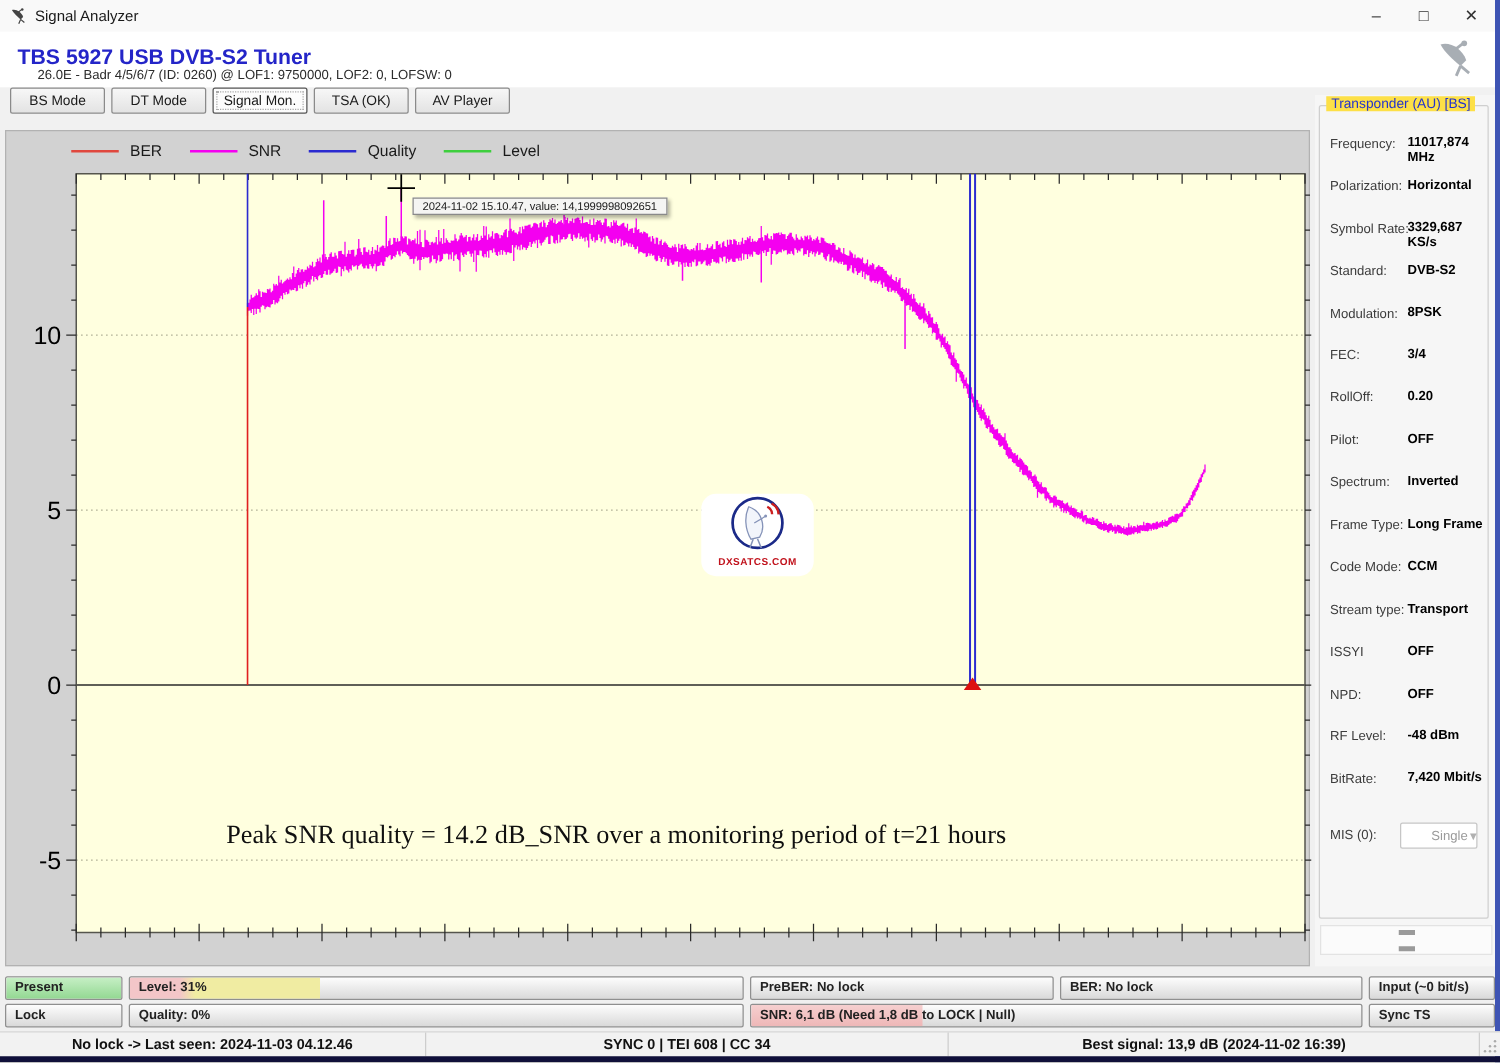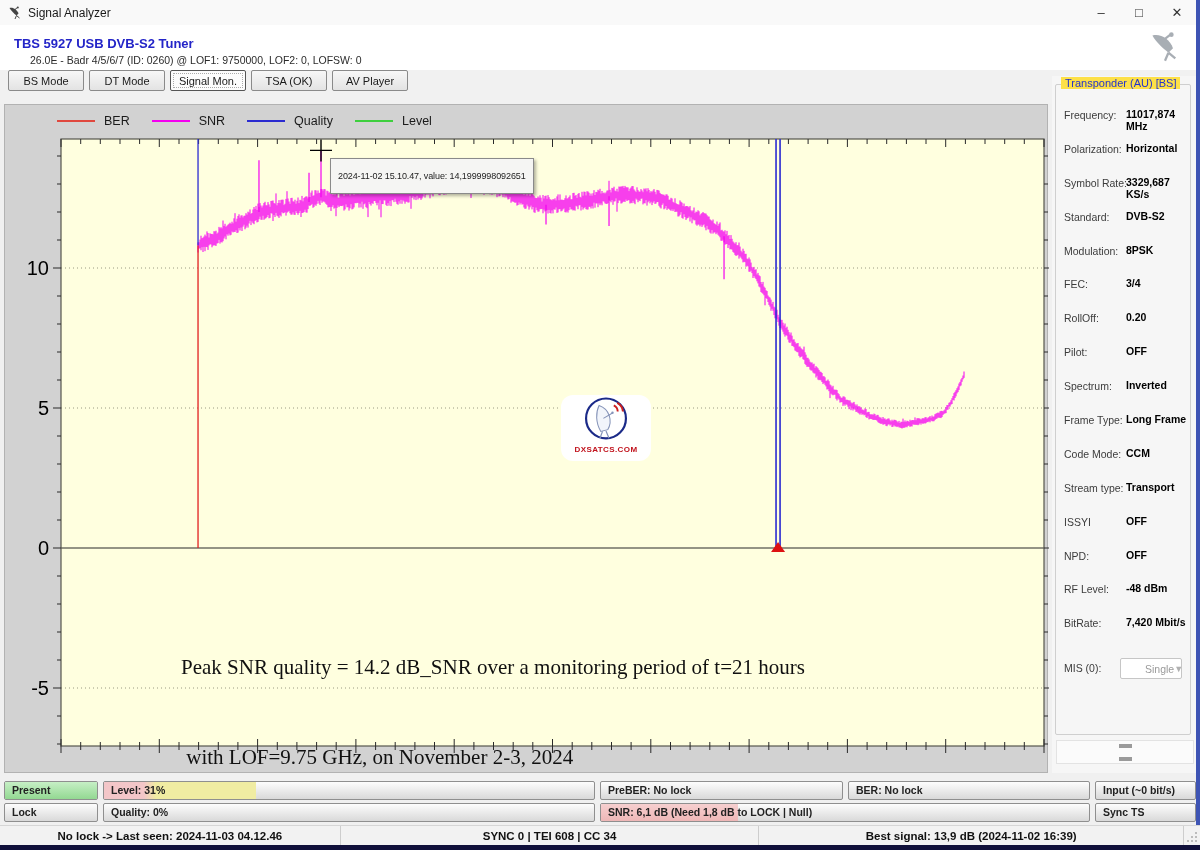--- a/index.html
+++ b/index.html
@@ -11,21 +11,21 @@
   .titlebar{position:absolute;left:0;top:0;width:1196px;height:25px;background:#f9f9f9;
             display:flex;align-items:center;border-bottom:1px solid #ececec;}
   .titlebar .app-icon{margin:0 6px 0 8px;display:flex;}
   .titlebar .title{font-size:12px;color:#1a1a1a;}
   .win-controls{margin-left:auto;display:flex;}
   .win-btn{width:38px;height:25px;display:flex;align-items:center;justify-content:center;
            font-size:13px;color:#333;cursor:default;}
 
   
   .header{position:absolute;left:0;top:25px;width:1196px;height:45px;background:#ffffff;}
-  .tuner-title{position:absolute;left:14px;top:11px;font-size:13px;font-weight:700;color:#2425c8;}
+  .tuner-title{position:absolute;left:14px;top:11px;font-size:17px;font-weight:700;color:#2425c8;}
   .tuner-sub{position:absolute;left:30px;top:29px;font-size:10.5px;color:#2b2b2b;}
   .header-sat{position:absolute;right:14px;top:6px;opacity:.85;}
 
   
   .tabstrip{position:absolute;left:0;top:70px;width:1196px;height:34px;background:#f1f1f1;
             display:flex;align-items:flex-start;box-sizing:border-box;}
   .tab{width:76px;height:21px;margin-right:5px;background:linear-gradient(#f7f7f7,#e3e3e3);
        border:1px solid #8a8a8a;border-radius:2px;font-size:11px;color:#1a1a1a;
        display:flex;align-items:center;justify-content:center;box-sizing:border-box;cursor:default;}
   .tab:first-child{margin-left:8px;}
@@ -34,21 +34,21 @@
   
   .chart-panel{position:absolute;left:4px;top:104px;width:1044px;height:669px;
                background:#d2d2d2;border:1px solid #b2b2b2;box-sizing:border-box;}
   .legend{position:absolute;left:52px;top:6px;height:20px;display:flex;align-items:center;}
   .lg-item{display:flex;align-items:center;margin-right:22px;}
   .lg-line{width:38px;height:2px;margin-right:9px;}
   .lg-label{font-size:12.5px;color:#1a1a1a;}
   #chart-svg{position:absolute;left:0;top:0;}
 
   .tooltip{position:absolute;background:#f5f5f3;border:1px solid #8a8a8a;
-           box-shadow:2px 2px 3px rgba(0,0,0,.3);padding:12px 7px;font-size:9px;
+           box-shadow:2px 2px 3px rgba(0,0,0,.3);padding:1px 7px;font-size:9px;
            letter-spacing:-.1px;color:#222;white-space:nowrap;z-index:5;}
   .annotation{position:absolute;left:176px;top:487px;font-family:"Liberation Serif",serif;
               font-size:21px;line-height:30px;color:#101010;white-space:pre;z-index:4;}
   .logo{position:absolute;left:556px;top:290px;width:90px;height:66px;background:#ffffff;
         border-radius:12px;display:flex;flex-direction:column;align-items:center;z-index:4;}
   .logo-caption{font-size:8px;font-weight:700;color:#c1121c;letter-spacing:.4px;margin-top:-2px;}
 
   
   .side-panel{position:absolute;left:1052px;top:76px;width:144px;height:697px;background:#f6f6f6;}
   .groupbox{position:absolute;left:3px;top:8px;width:136px;height:651px;
@@ -178,21 +178,20 @@
           <div class="lg-label">Quality</div>
         </div>
         <div class="lg-item">
           <div class="lg-line" style="background: rgb(62, 207, 62);"></div>
           <div class="lg-label">Level</div>
         </div>
       </div>
     <div class="tooltip" id="tooltip" style="left: 325.003px; top: 53.4px;">2024-11-02 15.10.47, value: 14,1999998092651</div>
     <div class="annotation">
       <div>Peak SNR quality = 14.2 dB_SNR over a monitoring period of t=21 hours</div>
-      <div> with LOF=9.75 GHz, on November 2-3, 2024</div>
     </div>
     <div class="logo">
       <svg width="52" height="52" viewBox="0 0 60 60">
         <circle cx="30" cy="27" r="23" fill="#ffffff" stroke="#1b2a88" stroke-width="2.5"></circle>
         <path d="M22 12 C34 16 38 30 32 40 L24 42 C18 32 18 20 22 12 Z" fill="#f2f5fb" stroke="#8593b8" stroke-width="1.2"></path>
         <line x1="27" y1="27" x2="37" y2="21" stroke="#8593b8" stroke-width="1.2"></line>
         <circle cx="37.5" cy="20.5" r="1.4" fill="#8593b8"></circle>
         <path d="M39 12 a8 8 0 0 1 4.5 7" stroke="#cc1f1f" fill="none" stroke-width="2.2"></path>
         <path d="M43 9 a12 12 0 0 1 6.5 10" stroke="#cc1f1f" fill="none" stroke-width="2.2"></path>
         <path d="M26 42 L23 50 M30 41.5 L33.5 50" stroke="#8593b8" stroke-width="1.4" fill="none"></path>

